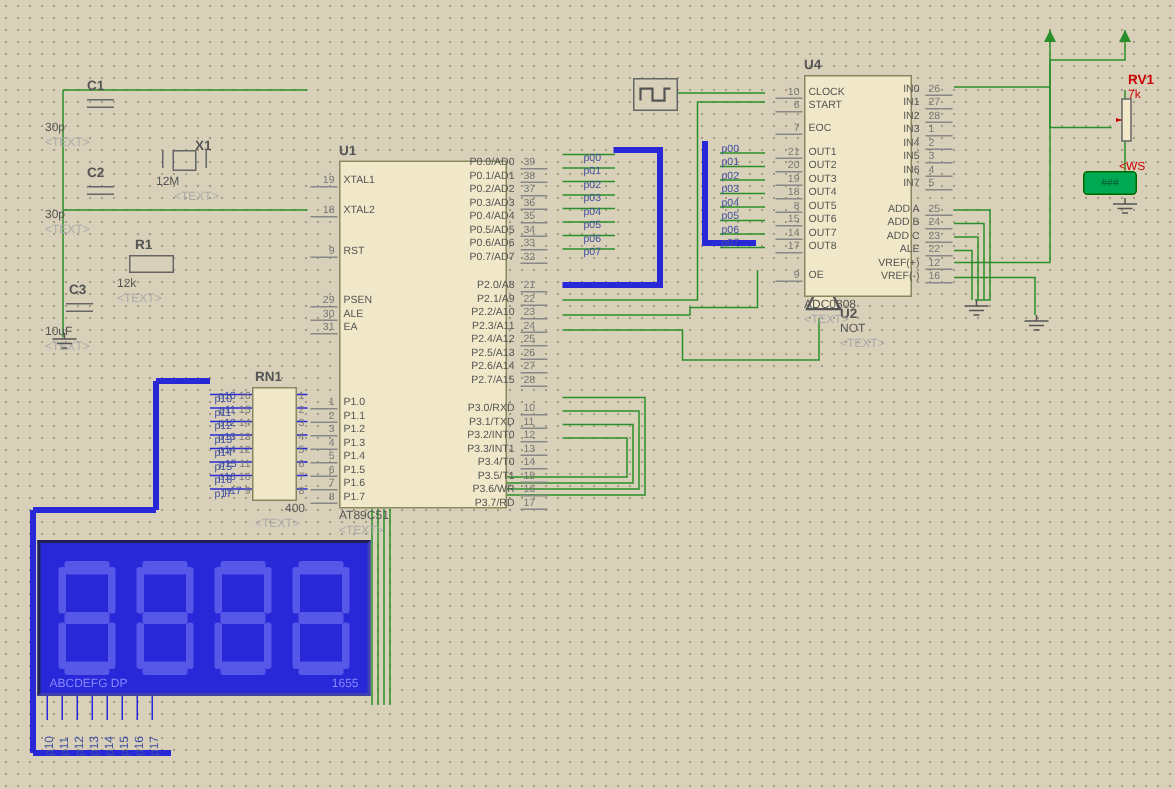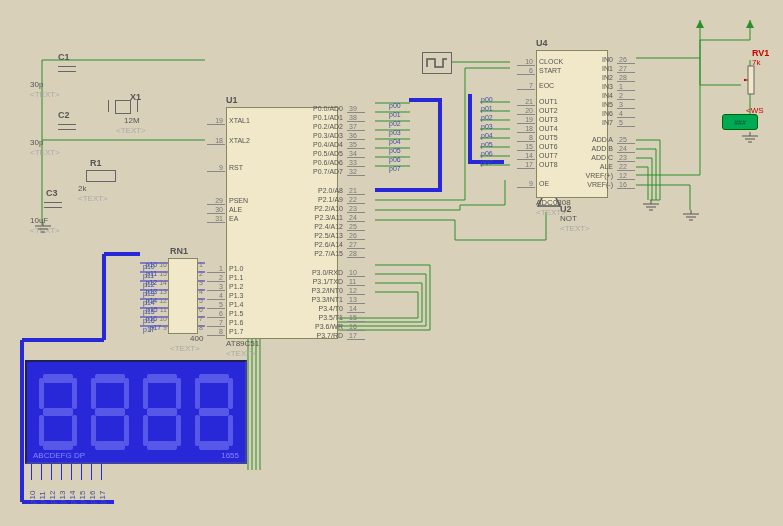--- a/index.html
+++ b/index.html
@@ -208,26 +208,26 @@
 <div class="comp-val" style="left:30px; top:80px">30p</div>
 <div class="text-ph" style="left:30px; top:90px">&lt;TEXT&gt;</div>
 
 <div class="comp-id" style="left:58px; top:110px">C2</div>
 <div class="cap-shape" style="left:58px; top:124px"></div>
 <div class="comp-val" style="left:30px; top:138px">30p</div>
 <div class="text-ph" style="left:30px; top:148px">&lt;TEXT&gt;</div>
 
 <div class="comp-id" style="left:130px; top:92px">X1</div>
 <div class="x-tal" style="left:108px; top:100px"></div>
-<div class="comp-val" style="left:124px; top:116px">12M</div>
+<div class="comp-val" style="left:104px; top:116px">12M</div>
 <div class="text-ph" style="left:116px; top:126px">&lt;TEXT&gt;</div>
 
 <div class="comp-id" style="left:90px; top:158px">R1</div>
 <div class="res-shape" style="left:86px; top:170px"></div>
-<div class="comp-val" style="left:78px; top:184px">2k</div>
+<div class="comp-val" style="left:78px; top:184px">12k</div>
 <div class="text-ph" style="left:78px; top:194px">&lt;TEXT&gt;</div>
 
 <div class="comp-id" style="left:46px; top:188px">C3</div>
 <div class="cap-shape" style="left:44px; top:202px"></div>
 <div class="comp-val" style="left:30px; top:216px">10uF</div>
 <div class="text-ph" style="left:30px; top:226px">&lt;TEXT&gt;</div>
 
 <div class="gnd" style="left:33px; top:222px">
   <svg width="20" height="12">
       <line x1="10" y1="0" x2="10" y2="4" stroke="#555"></line>

